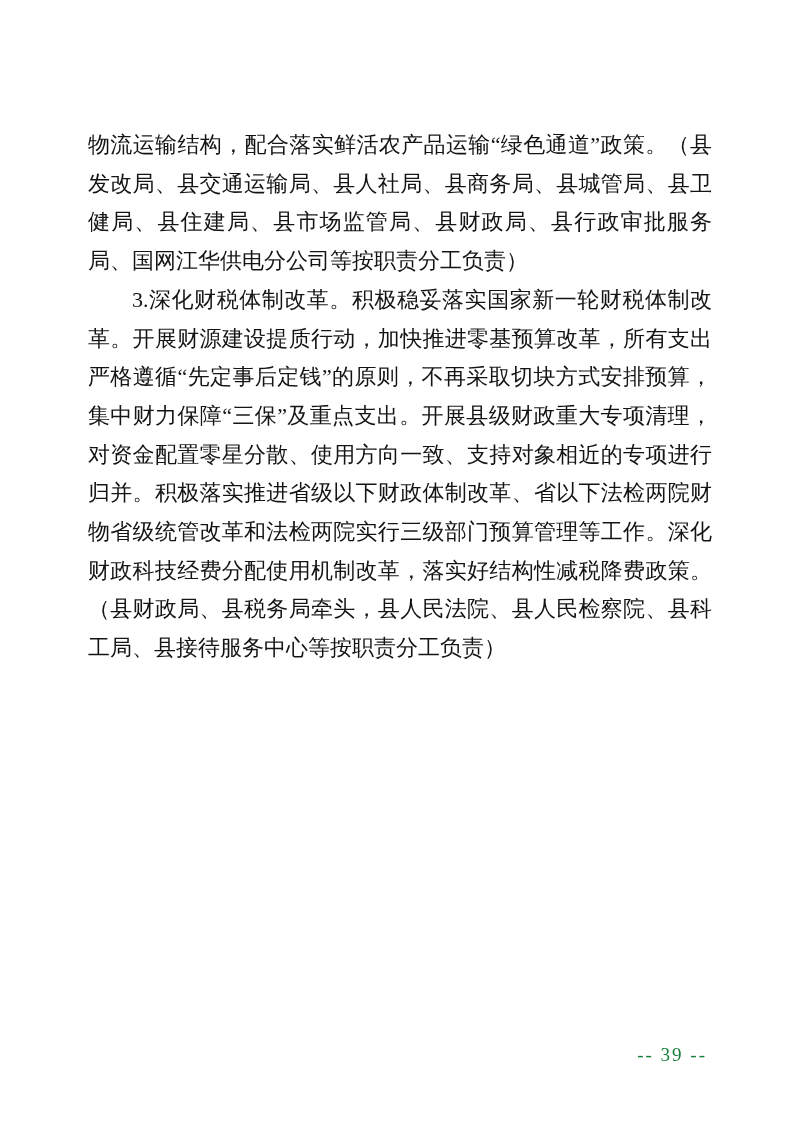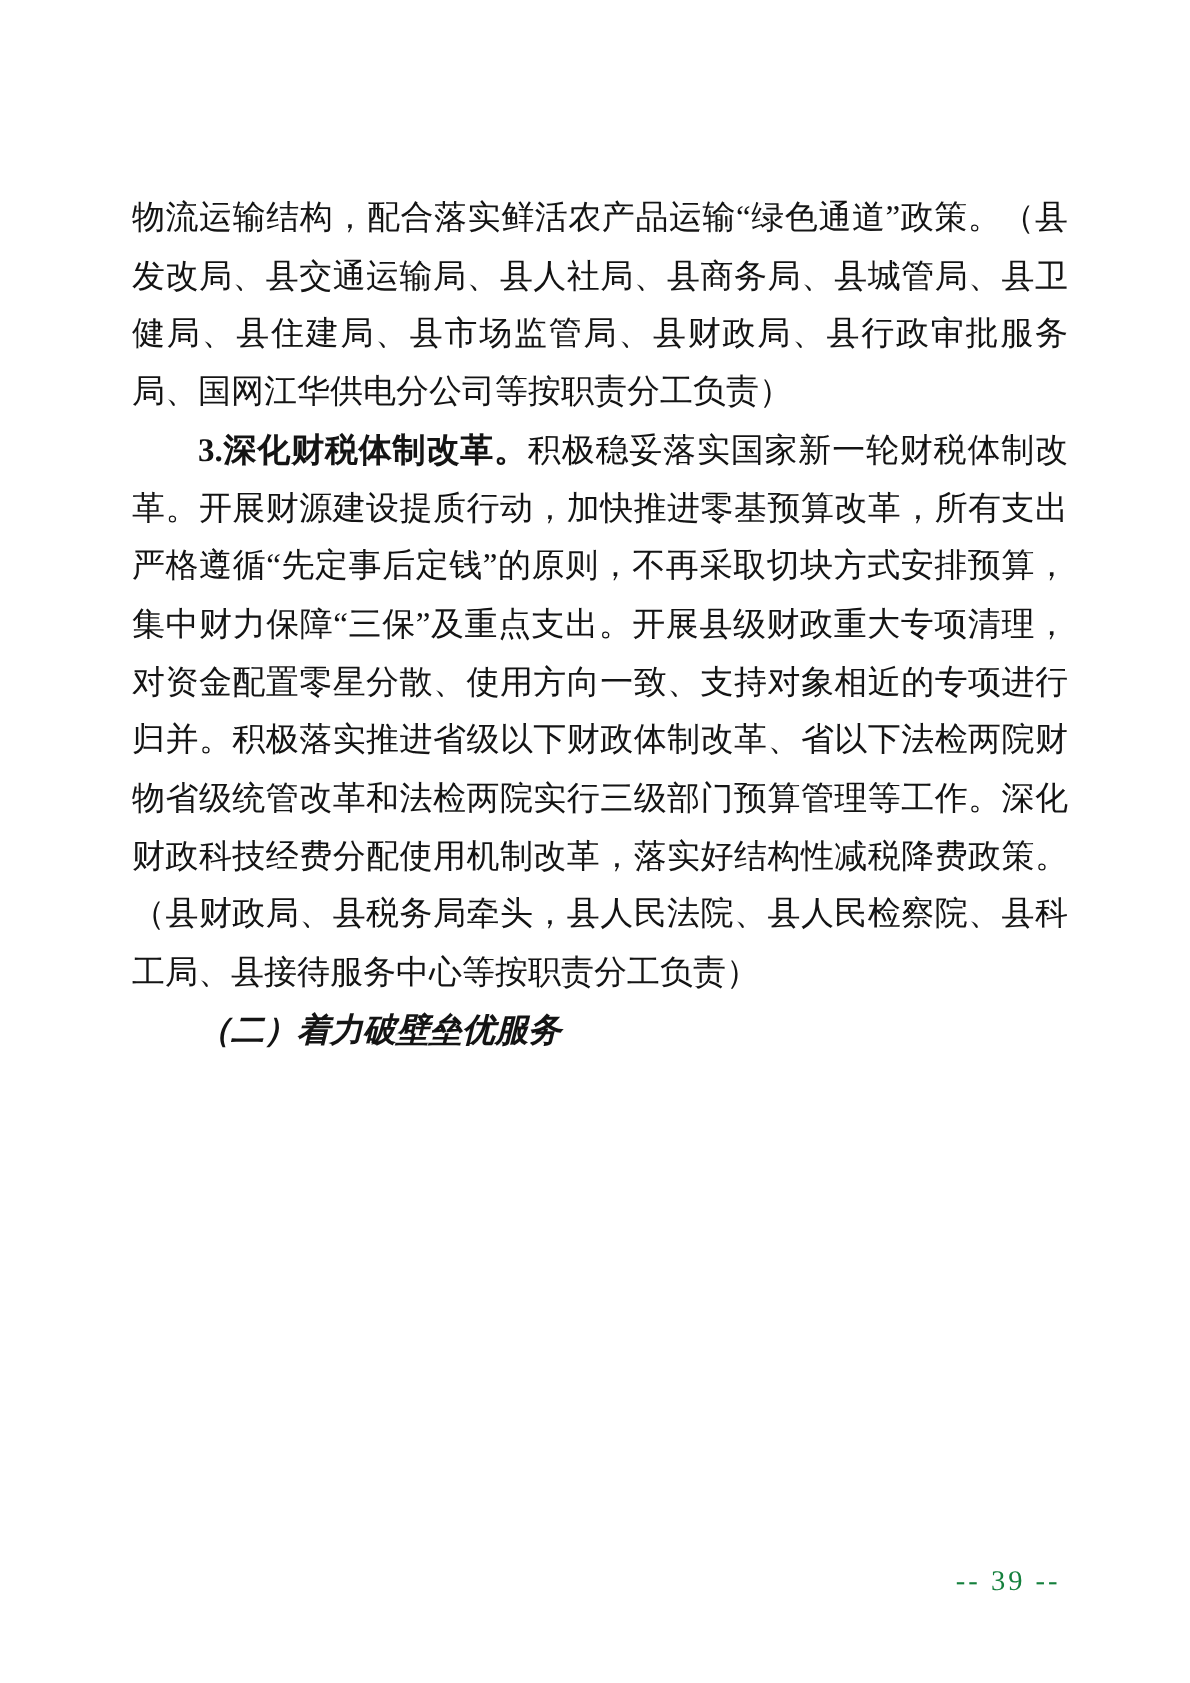--- a/index.html
+++ b/index.html
@@ -27,21 +27,21 @@
   }
   .doc-content p {
     margin: 0;
     padding: 0;
     word-break: break-all;
   }
   .doc-content p.indent {
     text-indent: 44px;
   }
   .doc-content .lead {
-    font-weight: bold;
+    font-weight: normal;
   }
   .doc-content p.heading {
     font-weight: bold;
     font-style: italic;
   }
   .page-number {
     position: absolute;
     right: 86px;
     bottom: 56px;
     font-size: 19px;
@@ -50,16 +50,15 @@
     font-family: "Liberation Serif", serif;
   }
 </style>
 </head>
 <body>
 
 <div class="page">
   <div class="doc-content" id="doc-body">
       <p><span>物流运输结构，配合落实鲜活农产品运输“绿色通道”政策。（县发改局、县交通运输局、县人社局、县商务局、县城管局、县卫健局、县住建局、县市场监管局、县财政局、县行政审批服务局、国网江华供电分公司等按职责分工负责）</span></p>
       <p class="indent"><span class="lead">3.深化财税体制改革。</span><span>积极稳妥落实国家新一轮财税体制改革。开展财源建设提质行动，加快推进零基预算改革，所有支出严格遵循“先定事后定钱”的原则，不再采取切块方式安排预算，集中财力保障“三保”及重点支出。开展县级财政重大专项清理，对资金配置零星分散、使用方向一致、支持对象相近的专项进行归并。积极落实推进省级以下财政体制改革、省以下法检两院财物省级统管改革和法检两院实行三级部门预算管理等工作。深化财政科技经费分配使用机制改革，落实好结构性减税降费政策。（县财政局、县税务局牵头，县人民法院、县人民检察院、县科工局、县接待服务中心等按职责分工负责）</span></p>
-      <p class="indent heading"><span>（二）着力破壁垒优服务</span></p>
     </div>
   <div class="page-number">-- 39 --</div>
 </div>
 
 </body></html>

